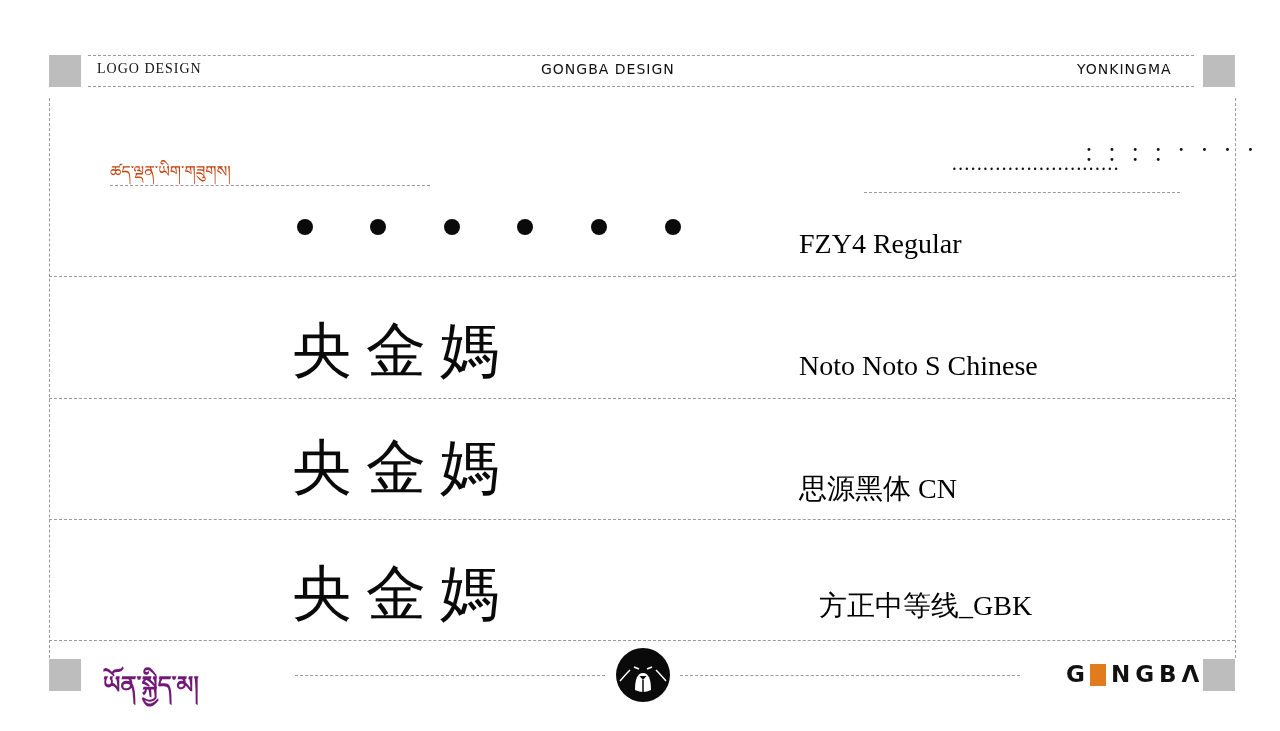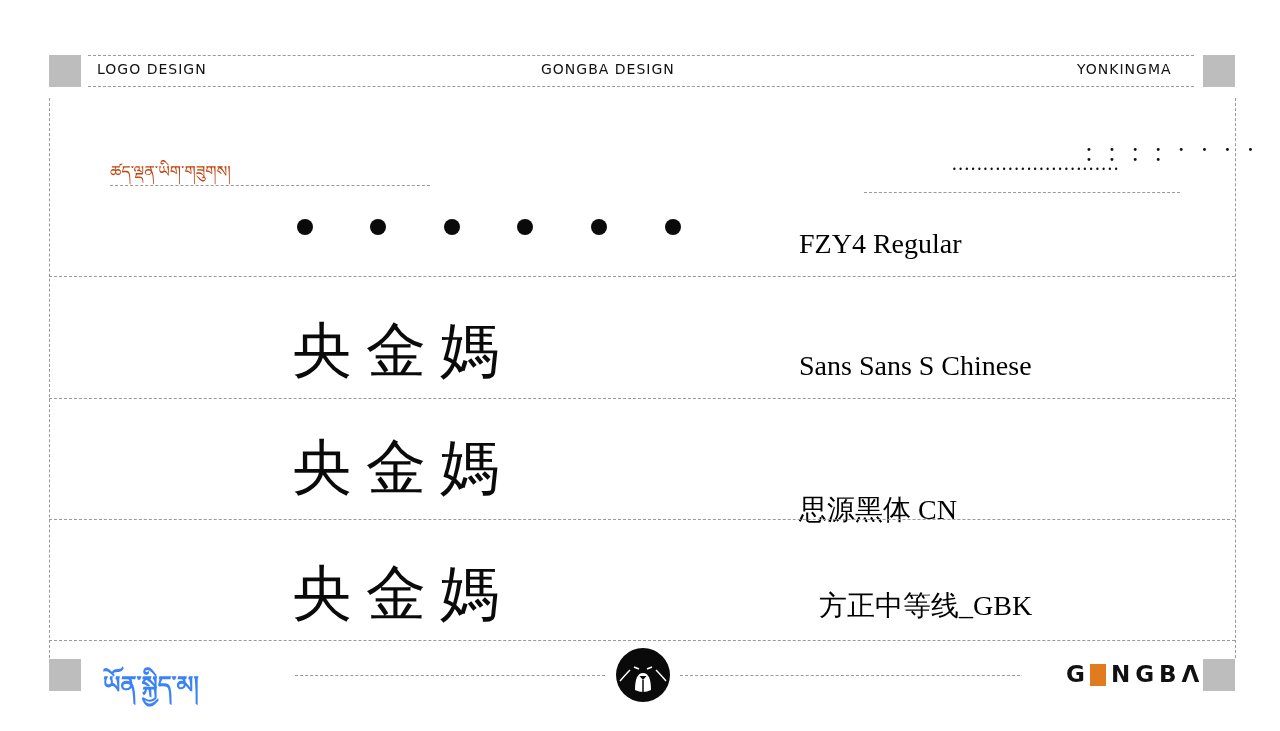--- a/index.html
+++ b/index.html
@@ -5,39 +5,39 @@
     html, body { margin:0; padding:0; background:#ffffff; }
     body { width:1280px; height:731px; position:relative; overflow:hidden; font-family:"Liberation Sans", sans-serif; color:#111; }
     .hdash { position:absolute; height:0; border-top:1px dashed #9a9a9a; }
     .vdash { position:absolute; width:0; border-left:1px dashed #9a9a9a; }
     .corner { position:absolute; width:32px; height:32px; background:#bdbdbd; }
     .hdr-text { position:absolute; font-family:"DejaVu Sans", sans-serif; font-size:14px; letter-spacing:1px; color:#111; top:61px; }
     .dot { position:absolute; width:16px; height:16px; border-radius:50%; background:#0a0a0a; }
     .glyphs { position:absolute; left:292px; font-family:"DejaVu Sans", sans-serif; font-size:60px; letter-spacing:14px; color:#0a0a0a; line-height:1; }
     .font-label { position:absolute; left:799px; font-family:"Liberation Serif", serif; font-size:28px; color:#000000; line-height:1; }
     .tibetan-small { position:absolute; left:110px; top:154px; font-family:"DejaVu Sans", sans-serif; font-size:16px; color:#c2410c; }
-    .tibetan-logo { position:absolute; left:103px; top:658px; font-family:"DejaVu Sans", sans-serif; font-size:24px; font-weight:bold; color:#3b82f6; }
+    .tibetan-logo { position:absolute; left:103px; top:658px; font-family:"DejaVu Sans", sans-serif; font-size:24px; font-weight:bold; color:#701a75; }
     .small-dots { position:absolute; font-family:"DejaVu Sans", sans-serif; font-size:16px; letter-spacing:6px; color:#111; line-height:1; }
     .gongba-logo { position:absolute; left:1066px; top:663px; display:flex; gap:5px; align-items:center; }
     .gongba-logo span { font-family:"DejaVu Sans", sans-serif; font-weight:bold; font-size:23px; color:#111; line-height:1; }
     .gongba-logo .o-block { display:inline-block; width:16px; height:22px; background:#e07b1e; }
     .bear { position:absolute; left:616px; top:648px; width:54px; height:54px; }
   </style>
 </head>
 <body>
 
 <div class="corner" style="left:49px;top:55px;"></div>
 <div class="corner" style="left:1203px;top:55px;"></div>
 <div class="corner" style="left:49px;top:659px;"></div>
 <div class="corner" style="left:1203px;top:659px;"></div>
 
 <div class="hdash" style="left:88px;top:55px;width:1106px;"></div>
 <div class="hdash" style="left:88px;top:86px;width:1106px;"></div>
 
-<div class="hdr-text" style="left:97px;">LOGO DESIGN</div>
+<div class="hdr-text" style="left:97px;font-family:Liberation Serif, serif;">LOGO DESIGN</div>
 <div class="hdr-text" style="left:541px;">GONGBA DESIGN</div>
 <div class="hdr-text" style="left:1077px;">YONKINGMA</div>
 
 <div class="vdash" style="left:49px;top:98px;height:560px;"></div>
 <div class="vdash" style="left:1235px;top:98px;height:560px;"></div>
 
 <div class="tibetan-small">ཚད་ལྡན་ཡིག་གཟུགས།</div>
 <div class="hdash" style="left:110px;top:185px;width:320px;"></div>
 
 <div class="small-dots" style="left:1086px;top:145px;font-size:10px;letter-spacing:7px;">• • • • • • • • • • • •</div>
@@ -49,25 +49,25 @@
   <div class="dot" style="left:370px;top:219px;"></div>
   <div class="dot" style="left:444px;top:219px;"></div>
   <div class="dot" style="left:517px;top:219px;"></div>
   <div class="dot" style="left:591px;top:219px;"></div>
   <div class="dot" style="left:665px;top:219px;"></div>
 </div>
 <div class="font-label" style="top:230px;">FZY4 Regular</div>
 <div class="hdash" style="left:49px;top:276px;width:1186px;"></div>
 
 <div class="glyphs" style="top:320px;">央金媽</div>
-<div class="font-label" style="top:352px;">Sans Sans S Chinese</div>
+<div class="font-label" style="top:352px;">Noto Noto S Chinese</div>
 <div class="hdash" style="left:49px;top:398px;width:1186px;"></div>
 
 <div class="glyphs" style="top:437px;">央金媽</div>
-<div class="font-label" style="top:496px;">思源黑体 CN</div>
+<div class="font-label" style="top:475px;">思源黑体 CN</div>
 <div class="hdash" style="left:49px;top:519px;width:1186px;"></div>
 
 <div class="glyphs" style="top:563px;">央金媽</div>
 <div class="font-label" style="top:592px;margin-left:20px;">方正中等线_GBK</div>
 <div class="hdash" style="left:49px;top:640px;width:1186px;"></div>
 
 <div class="tibetan-logo">ཡོན་སྐྱིད་མ།</div>
 <div class="hdash" style="left:295px;top:675px;width:310px;"></div>
 <div class="hdash" style="left:680px;top:675px;width:340px;"></div>
 

